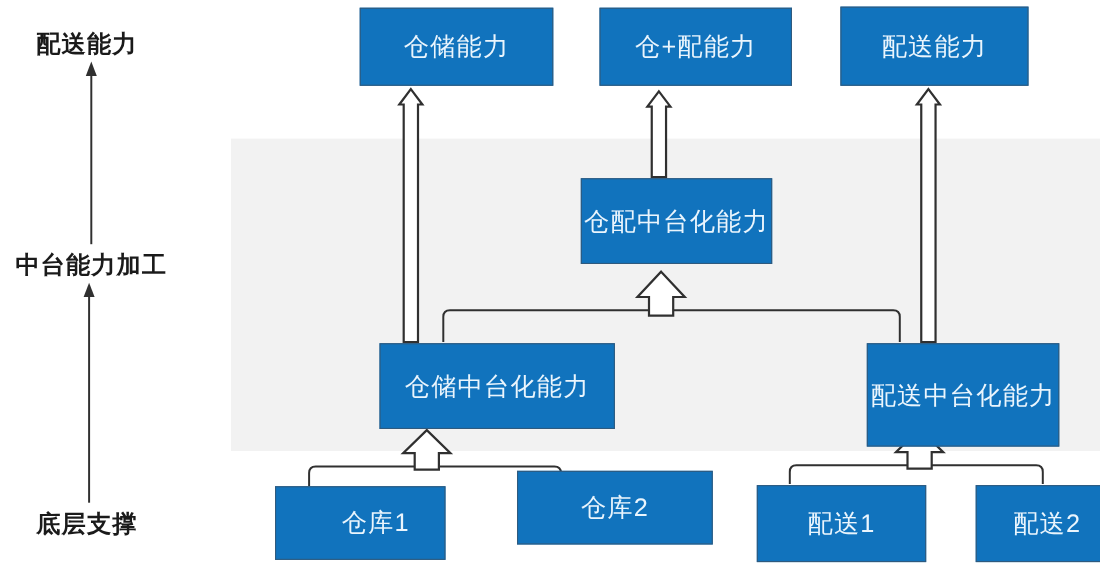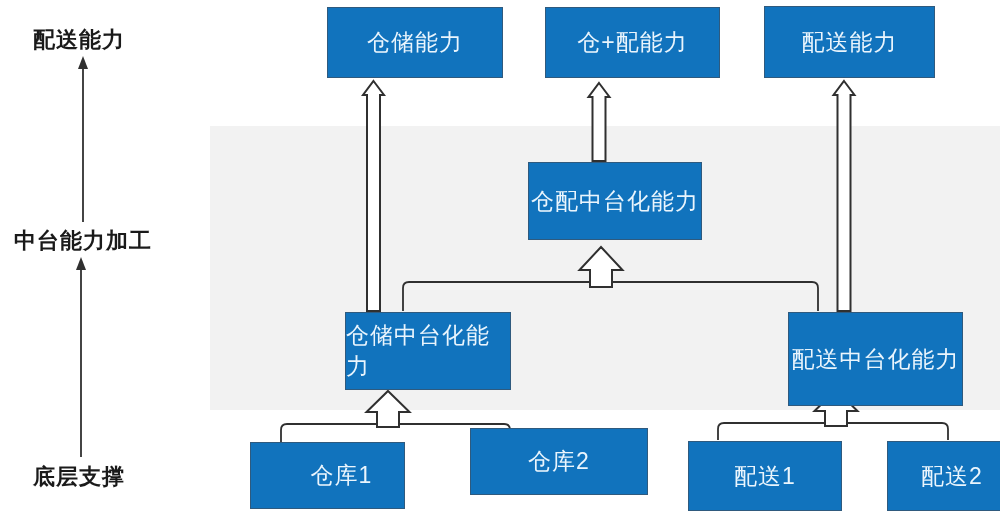--- a/index.html
+++ b/index.html
@@ -50,21 +50,21 @@
     font-weight:bold;
     letter-spacing:1px;
     z-index:2;
     white-space:nowrap;
   }
   
   .n-top1{left:287px;top:7px;width:176px;height:71px;}
   .n-top2{left:505px;top:7px;width:175px;height:71px;}
   .n-top3{left:724px;top:6px;width:171px;height:72px;}
   .n-midc{left:488px;top:162px;width:174px;height:78px;}
-  .n-midl{left:305px;top:312px;width:166px;height:78px;}
+  .n-midl{left:305px;top:312px;width:214px;height:78px;}
   .n-midr{left:748px;top:312px;width:175px;height:94px;}
   .n-b1{left:210px;top:442px;width:155px;height:67px;padding-left:28px;}
   .n-b2{left:430px;top:428px;width:178px;height:67px;}
   .n-b3{left:648px;top:441px;width:154px;height:70px;}
   .n-b4{left:847px;top:441px;width:130px;height:70px;}
   
   .l-output{left:33px;top:25px;}
   .l-mid{left:14px;top:226px;}
   .l-found{left:33px;top:462px;}
 </style>

